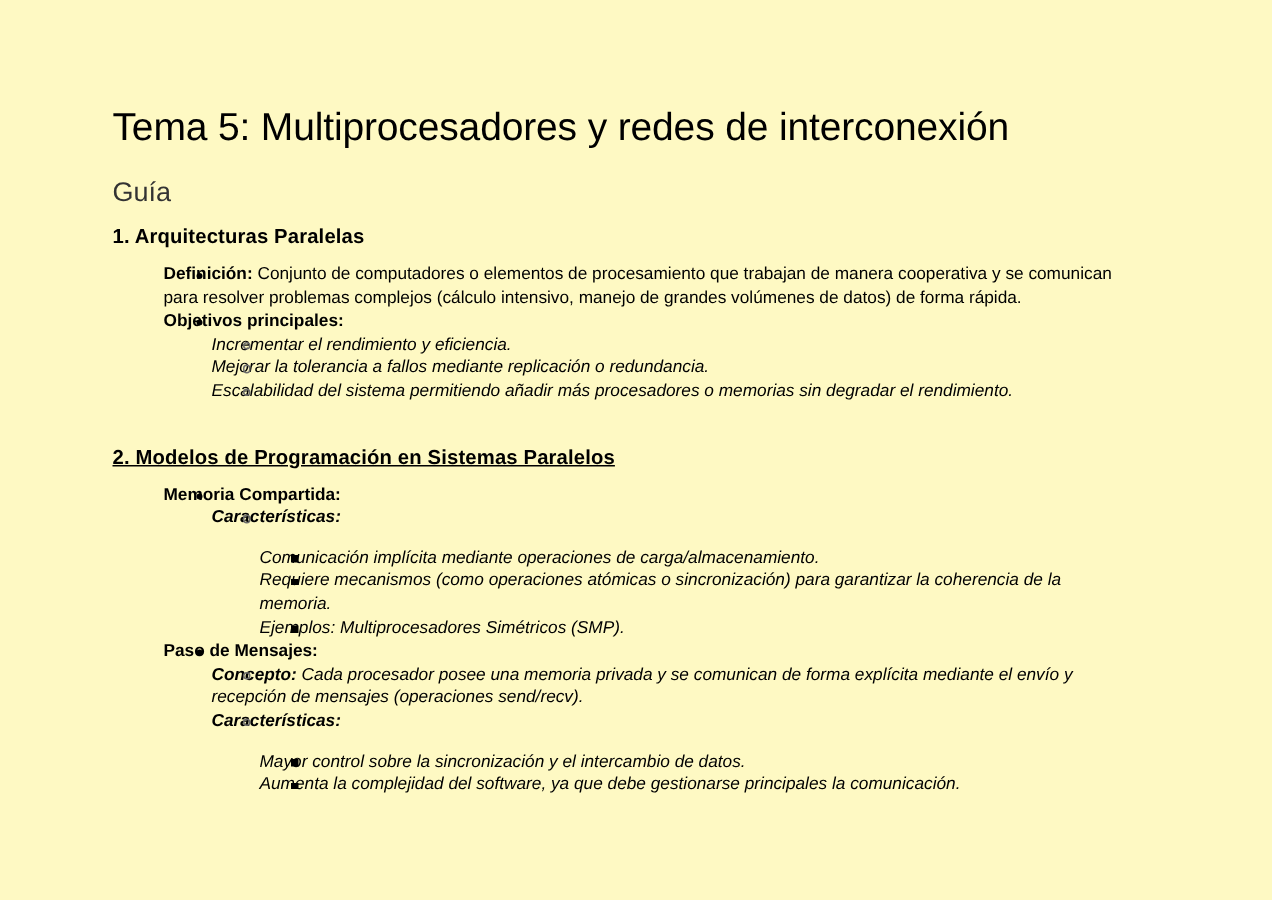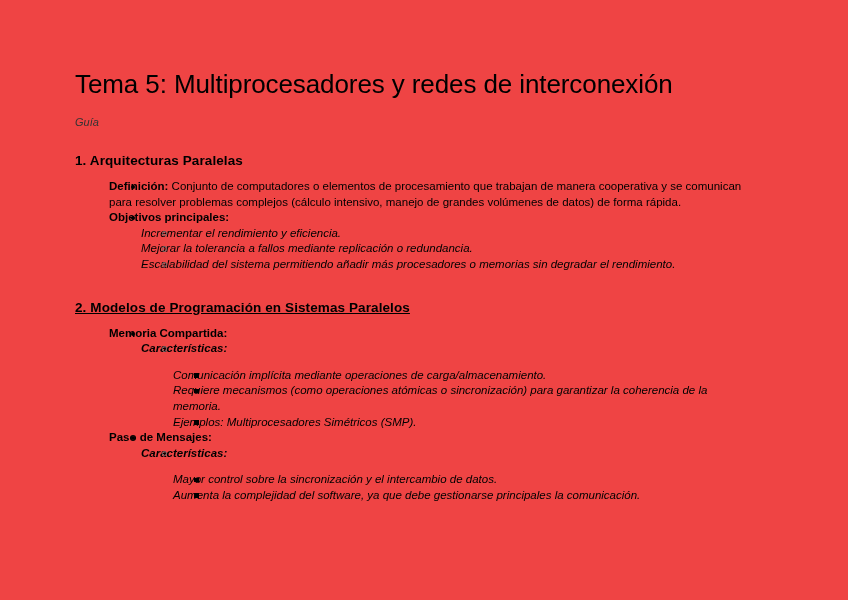--- a/index.html
+++ b/index.html
@@ -11,46 +11,45 @@
     width: 848px;
     height: 600px;
     font-family: "Liberation Sans", sans-serif;
     color: #000000;
     -webkit-font-smoothing: antialiased;
   }
   .page {
     position: relative;
     width: 848px;
     height: 600px;
-    background: #ef4444;
+    background: #fef9c3;
     box-sizing: border-box;
     padding: 68px 98px 0 75px;
   }
   .doc-title {
     font-size: 26px;
     font-weight: 400;
     line-height: 32px;
     color: #000000;
     margin: 0 0 0 0;
     letter-spacing: -0.1px;
   }
   .doc-subtitle {
-    font-size: 11px;
+    font-size: 18px;
     font-weight: 400;
     line-height: 18px;
     color: #333333;
-    margin: 13px 0 0 0;
-    font-style: italic;
+    margin: 19px 0 0 0;
   }
   .section-heading {
     font-size: 13.5px;
     font-weight: bold;
     line-height: 18px;
     color: #000000;
-    margin: 21px 0 0 0;
+    margin: 12px 0 0 0;
     letter-spacing: 0.1px;
   }
   .section-heading.second {
     margin-top: 26px;
     text-decoration: underline;
   }
   ul {
     margin: 0;
     padding: 0;
     list-style: none;
@@ -176,20 +175,23 @@
             </li>
           </ul>
         </li>
       </ul>
     </li>
 
     <li>
       <span class="row"><span class="lbl">Paso de Mensajes:</span><span class="txt"></span></span>
       <ul class="level2">
         <li>
+          <span class="row"><span class="lbl">Concepto:</span><span class="txt"> Cada procesador posee una memoria privada y se comunican de forma explícita mediante el envío y recepción de mensajes (operaciones send/recv).</span></span>
+        </li>
+        <li>
           <span class="row"><span class="lbl">Características:</span><span class="txt"></span></span>
           <ul class="level3">
             <li>
               <span class="row"><span class="txt">Mayor control sobre la sincronización y el intercambio de datos.</span></span>
             </li>
             <li>
               <span class="row"><span class="txt">Aumenta la complejidad del software, ya que debe gestionarse principales la comunicación.</span></span>
             </li>
           </ul>
         </li>

